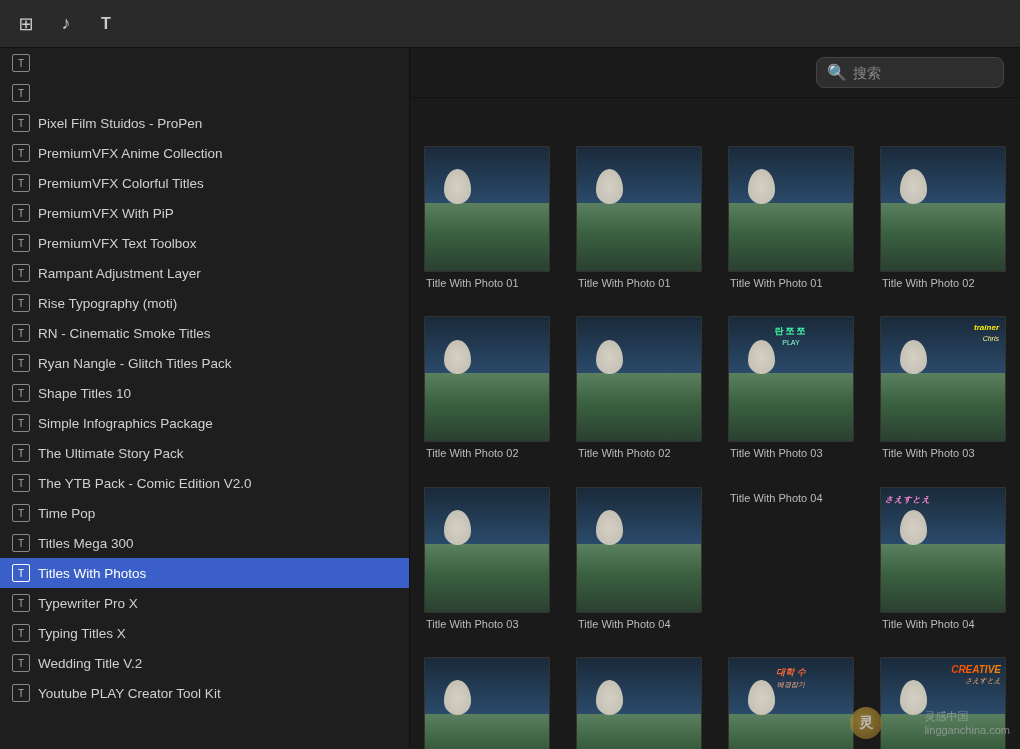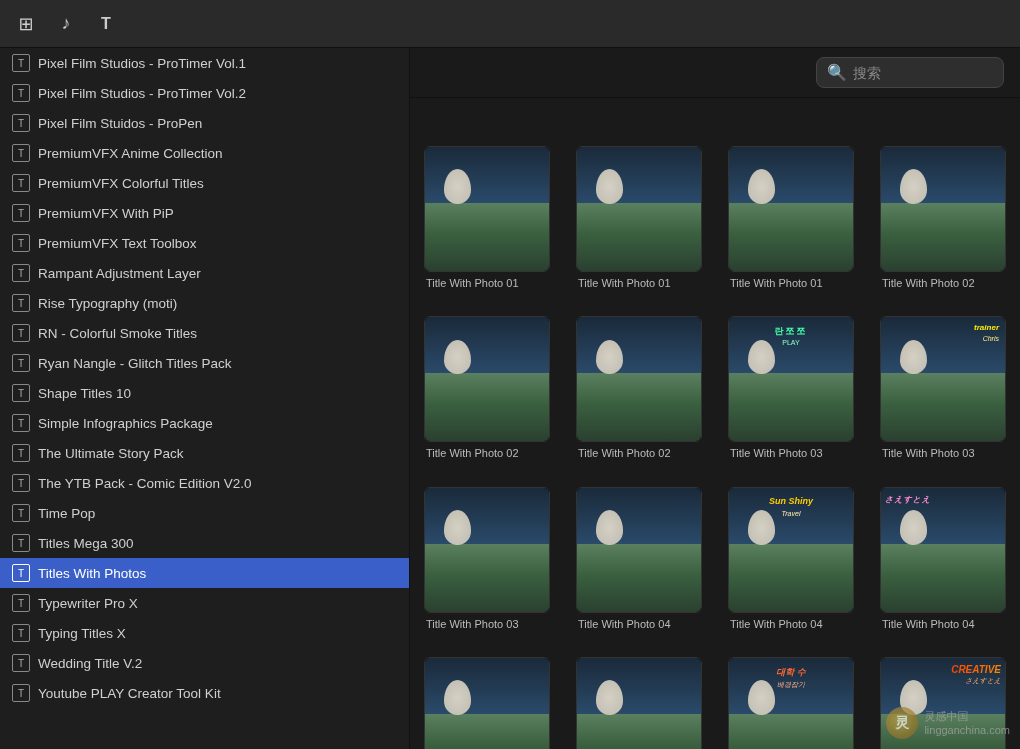--- a/index.html
+++ b/index.html
@@ -182,21 +182,21 @@
     .grid-item {
       display: flex;
       flex-direction: column;
       cursor: pointer;
     }
     .thumb {
       width: 100%;
       aspect-ratio: 1;
       background: #111;
       border: 1px solid #333;
-      border-radius: 6px;
+      border-radius: 1px;
       overflow: hidden;
       position: relative;
       display: flex;
       align-items: center;
       justify-content: center;
     }
     .thumb-inner {
       width: 100%;
       height: 100%;
       position: relative;
@@ -229,44 +229,43 @@
       align-items: center;
       justify-content: center;
       font-size: 14px;
       color: #fff;
       font-weight: bold;
     }
     .watermark-text {
       font-size: 11px;
       color: #aaa;
       line-height: 1.3;
+      margin-left: 36px;
     }
   </style>
 </head>
 <body>
 
 <div class="top-bar">
   <div class="top-bar-icons">
     <div class="top-icon">⊞</div>
     <div class="top-icon">♪</div>
     <div class="top-icon" style="font-weight:bold;font-size:16px;">T</div>
   </div>
 </div>
 
 <div class="main-area">
 
   <div class="sidebar">
 
   <div class="sidebar-item">
         <div class="item-icon">T</div>
-        <span>Pixel Film Studios - ProTimer Vol.1</span>
-      </div>
-      <div class="sidebar-item">
-        <div class="item-icon">T</div>
-        <span>Pixel Film Studios - ProTimer Vol.2</span>
+      </div>
+      <div class="sidebar-item">
+        <div class="item-icon">T</div>
       </div>
       <div class="sidebar-item">
         <div class="item-icon">T</div>
         <span>Pixel Film Stuidos - ProPen</span>
       </div>
       <div class="sidebar-item">
         <div class="item-icon">T</div>
         <span>PremiumVFX Anime Collection</span>
       </div>
       <div class="sidebar-item">
@@ -284,21 +283,21 @@
       <div class="sidebar-item">
         <div class="item-icon">T</div>
         <span>Rampant Adjustment Layer</span>
       </div>
       <div class="sidebar-item">
         <div class="item-icon">T</div>
         <span>Rise Typography (moti)</span>
       </div>
       <div class="sidebar-item">
         <div class="item-icon">T</div>
-        <span>RN - Colorful Smoke Titles</span>
+        <span>RN - Cinematic Smoke Titles</span>
       </div>
       <div class="sidebar-item">
         <div class="item-icon">T</div>
         <span>Ryan Nangle - Glitch Titles Pack</span>
       </div>
       <div class="sidebar-item">
         <div class="item-icon">T</div>
         <span>Shape Titles 10</span>
       </div>
       <div class="sidebar-item">
@@ -494,31 +493,20 @@
         <div style="position:absolute;top:22px;left:0;right:0;text-align:center;font-size:8px;font-weight:900;background:linear-gradient(90deg,#00ccff,#0066ff);-webkit-background-clip:text;-webkit-text-fill-color:transparent;">photos</div>
 
     <div style="position:absolute;top:0;left:0;right:0;bottom:0;background:linear-gradient(180deg,#1a2a3a 0%,#2a4a6a 45%,#5a8060 45%,#3a6040 70%,#2a4030 100%);"></div>
     <div style="position:absolute;top:18%;left:15%;width:22%;height:28%;background:radial-gradient(ellipse,#e8e0d0 0%,#d0c8b8 100%);border-radius:50% 50% 50% 50% / 60% 60% 40% 40%;opacity:0.9;"></div>
 
       </div>
             </div>
             <div class="grid-label">Title With Photo 04</div>
           </div>
           <div class="grid-item">
-            <div class="thumb">
-              <div class="thumb-inner" style="width: 100%; height: 100%; position: relative; overflow: hidden;">
-                <div style="position:absolute;top:0;left:0;right:0;bottom:0;background:#000;"></div>
-
-    <div style="position:absolute;top:0;left:0;right:0;bottom:0;background:linear-gradient(180deg,#1a2a3a 0%,#2a4a6a 45%,#5a8060 45%,#3a6040 70%,#2a4030 100%);"></div>
-    <div style="position:absolute;top:18%;left:15%;width:22%;height:28%;background:radial-gradient(ellipse,#e8e0d0 0%,#d0c8b8 100%);border-radius:50% 50% 50% 50% / 60% 60% 40% 40%;opacity:0.9;"></div>
-
-        <div style="position:absolute;top:8px;left:0;right:0;text-align:center;font-size:9px;font-weight:900;color:#ffcc00;font-style:italic;">Sun Shiny</div>
-        <div style="position:absolute;top:22px;left:0;right:0;text-align:center;font-size:7px;color:#ffeeaa;font-style:italic;">Travel</div>
-      </div>
-            </div>
             <div class="grid-label">Title With Photo 04</div>
           </div>
           <div class="grid-item">
             <div class="thumb">
               <div class="thumb-inner" style="width: 100%; height: 100%; position: relative; overflow: hidden;">
                 <div style="position:absolute;top:0;left:0;right:0;bottom:0;background:#050505;"></div>
         <div style="position:absolute;top:0;left:0;right:0;bottom:0;background:#050505;"></div>
 
     <div style="position:absolute;top:0;left:0;right:0;bottom:0;background:linear-gradient(180deg,#1a2a3a 0%,#2a4a6a 45%,#5a8060 45%,#3a6040 70%,#2a4030 100%);"></div>
     <div style="position:absolute;top:18%;left:15%;width:22%;height:28%;background:radial-gradient(ellipse,#e8e0d0 0%,#d0c8b8 100%);border-radius:50% 50% 50% 50% / 60% 60% 40% 40%;opacity:0.9;"></div>

